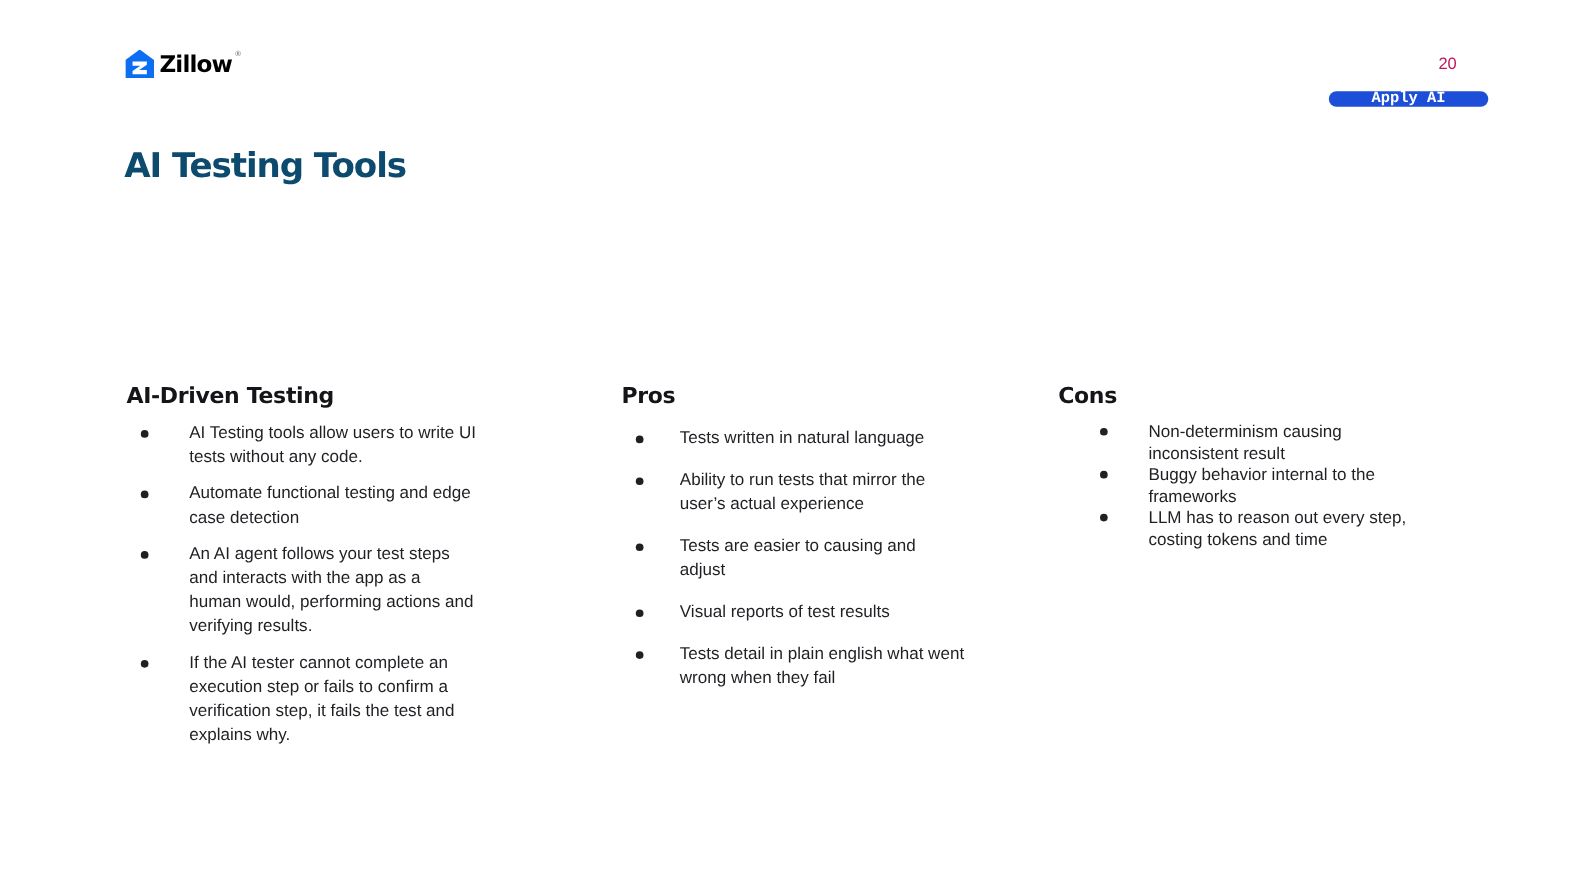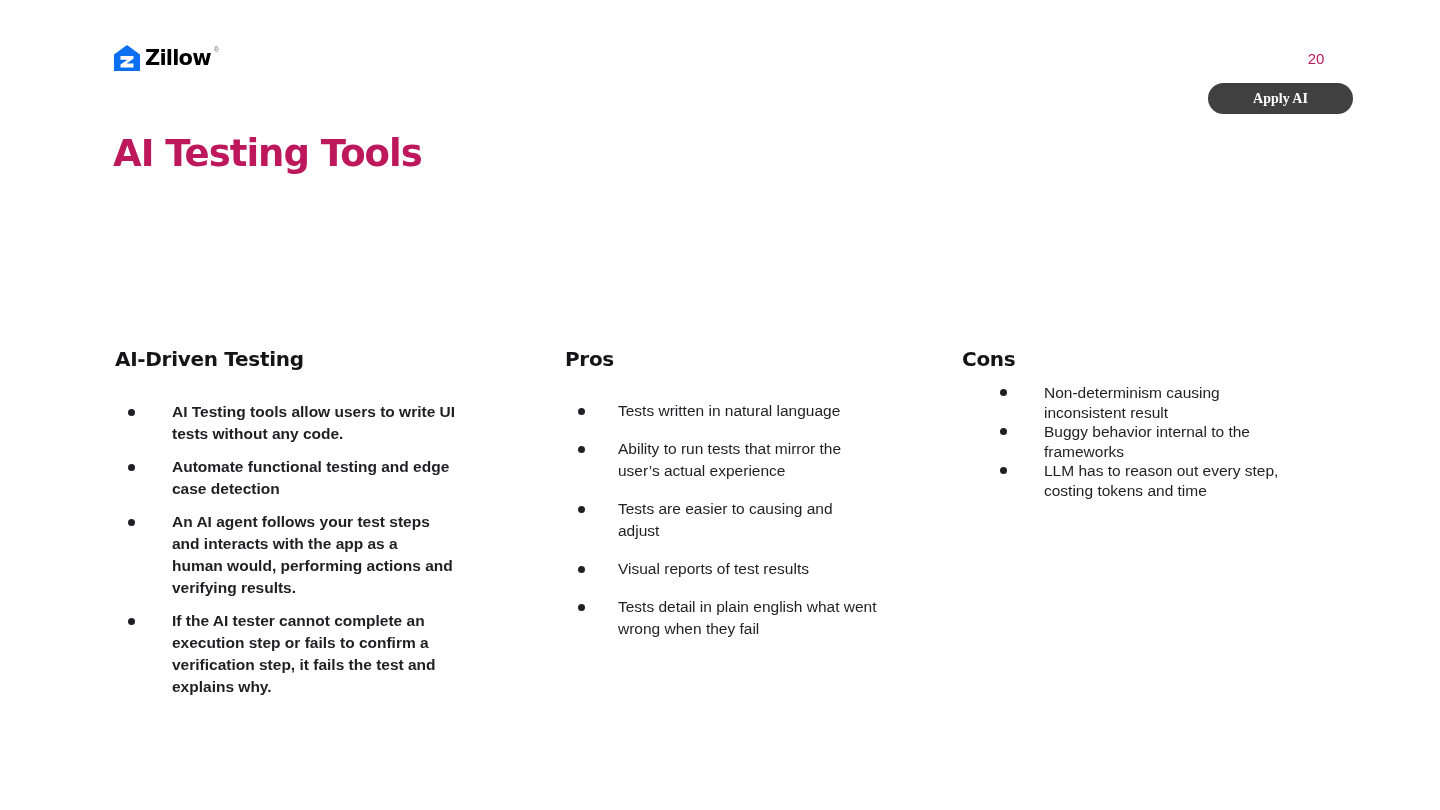--- a/index.html
+++ b/index.html
@@ -45,44 +45,44 @@
     width: 40px;
     text-align: center;
     font-size: 15px;
     color: #be185d;
   }
   .apply-btn {
     position: absolute;
     left: 1208px;
     top: 83px;
     width: 145px;
-    height: 31px;
+    height: 14px;
     border: none;
     border-radius: 16px;
-    background: #404040;
+    background: #1d4ed8;
     color: #ffffff;
-    font-family: Liberation Serif, serif;
+    font-family: Liberation Mono, monospace;
     font-weight: 700;
     font-size: 14px;
     display: flex;
     align-items: center;
     justify-content: center;
     cursor: pointer;
   }
 
   
   .title {
     position: absolute;
     left: 113px;
     top: 134px;
     font-family: "DejaVu Sans", sans-serif;
     font-weight: 800;
-    font-size: 37px;
+    font-size: 31px;
     letter-spacing: -1px;
-    color: #be185d;
+    color: #0c4a6e;
     line-height: 1.1;
   }
 
   
   .col { position: absolute; top: 346px; }
   .col h2 {
     font-family: "DejaVu Sans", sans-serif;
     font-weight: 700;
     font-size: 20px;
     letter-spacing: -0.3px;
@@ -94,26 +94,26 @@
   .dot {
     position: absolute;
     width: 7px;
     height: 7px;
     border-radius: 50%;
     background: #1f1f24;
   }
   .li-text { display: block; white-space: pre-line; }
 
   .col-a { left: 115px; width: 377px; }
-  .col-a ul { margin-top: 29px; font-weight: bold; }
+  .col-a ul { margin-top: 11px; }
   .col-a li { padding-left: 57px; margin-bottom: 11px; }
   .col-a .dot { left: 13px; top: 8px; }
 
   .col-b { left: 565px; width: 373px; }
-  .col-b ul { margin-top: 28px; }
+  .col-b ul { margin-top: 16px; }
   .col-b li { padding-left: 53px; margin-bottom: 16px; }
   .col-b .dot { left: 13px; top: 8px; }
 
   .col-c { left: 962px; width: 352px; }
   .col-c ul { margin-top: 11px; }
   .col-c li { padding-left: 82px; margin-bottom: 0; line-height: 19.5px; }
   .col-c .dot { left: 38px; top: 6px; }
   .col-c li.gap-before { margin-top: 19px; }
 </style>
 </head>

